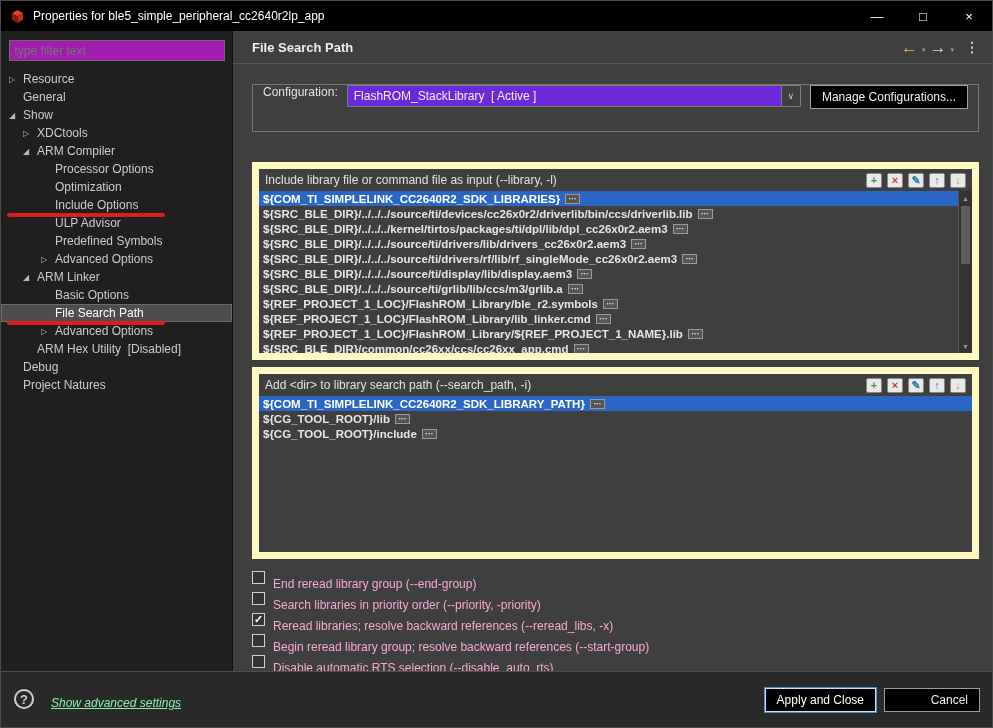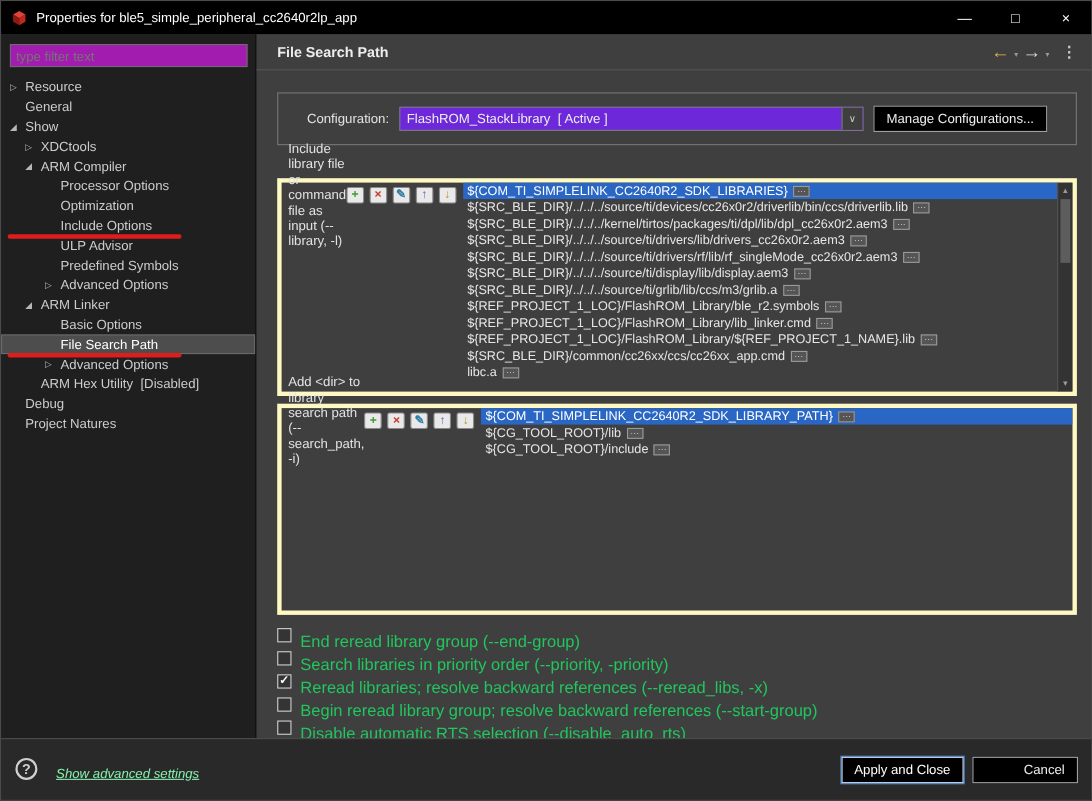--- a/index.html
+++ b/index.html
@@ -34,52 +34,52 @@
   .page-title { color:#eee; font-size:13px; font-weight:bold; }
   .nav-icons { margin-left:auto; display:flex; align-items:center; gap:4px; }
   .nav-arrow { font-size:17px; font-weight:bold; line-height:1; }
   .nav-arrow.back { color:#e2b64f; }
   .nav-arrow.fwd { color:#d8d8d8; }
   .nav-dd { font-size:7px; color:#999; margin-top:5px; }
   .menu-dots { color:#c8c8c8; font-size:14px; margin-left:7px; font-weight:bold; }
   .sep { border-top:1px solid #565656; margin:0 -13px 0 -19px; }
 
   
-  .config-box { margin-top:20px; flex:0 0 48px; border:1px solid #777; display:flex; align-items:center; padding:0 26px; gap:9px; }
+  .config-box { margin-top:20px; flex:0 0 48px; border:1px solid #777; display:flex; padding:0 10px; gap:9px; }
   .config-label { color:#e2e2e2; font-size:12px; }
   .dropdown { flex:1; height:22px; border:1px solid #7c7c7c; background:#6d28d9; display:flex; align-items:center; color:#eee; font-size:12px; }
   .dd-value { padding:0 6px; flex:1; white-space:pre; overflow:hidden; }
   .dd-btn { width:19px; height:100%; border-left:1px solid #7c7c7c; background:#3f3f3f; display:flex; align-items:center; justify-content:center; color:#ccc; font-size:9px; }
   .btn { height:24px; background:#000000; border:1px solid #a0a0a0; color:#eee; font-size:12px; padding:0 11px; font-family:inherit; }
 
   
-  .group { border:4px solid #fef9c3; display:flex; flex-direction:row; }
+  .group { border:7px solid #fef9c3; display:flex; flex-direction:column; }
   #lib-group { margin-top:30px; flex:0 0 198px; height:198px; }
   #path-group { margin-top:7px; flex:0 0 192px; height:192px; }
   .group-head { height:22px; flex:0 0 22px; display:flex; align-items:center; padding:0 6px; }
   .group-title { color:#e2e2e2; font-size:12px; }
   .tools { margin-left:auto; display:flex; gap:5px; }
   .tool-icon { width:16px; height:15px; background:#e9e9e9; border:1px solid #8a8a8a; border-radius:2px; display:flex; align-items:center; justify-content:center; font-size:11px; font-weight:bold; line-height:1; }
   .list { flex:1; position:relative; overflow:hidden; }
   .list.with-scroll .rows { margin-right:14px; }
-  .list-row { height:15px; display:flex; align-items:center; gap:5px; padding:0 4px; white-space:pre; }
+  .list-row { height:15px; display:flex; align-items:center; gap:5px; padding:0 4px; white-space:pre;font-weight:bold; }
   .row-text { color:#e6e6e6; font-size:11.5px; }
   .list-row.selected { background:#2a67c5; }
   .list-row.selected .row-text { color:#fff; }
   .var-badge { flex:0 0 auto; width:15px; height:10px; background:#555; border:1px solid #9a9a9a; color:#eee; font-size:8px; display:inline-flex; align-items:center; justify-content:center; line-height:1; }
   .scrollbar { position:absolute; top:0; right:0; bottom:0; width:14px; background:#333; border-left:1px solid #555; }
   .sb-arrow { height:14px; display:flex; align-items:center; justify-content:center; color:#9a9a9a; font-size:7px; }
   .sb-arrow.down { position:absolute; bottom:0; left:0; right:0; }
   .sb-thumb { position:absolute; top:15px; left:2px; right:2px; height:58px; background:#5d5d5d; }
 
   
   .checks { margin-top:8px; }
   .check-row { height:21px; display:flex; align-items:center; }
   .checkbox { width:13px; height:13px; border:1px solid #d2d2d2; background:#343434; margin-right:8px; display:inline-flex; align-items:center; justify-content:center; color:#fff; font-size:11px; font-weight:bold; line-height:1; }
-  .check-label { color:#22c55e; font-size:15px;margin-top:12px; }
+  .check-label { color:#f9a8d4; font-size:12px;margin-top:12px; }
 
   
   .footer { flex:0 0 56px; background:#292929; border-top:1px solid #4e4e4e; position:relative; }
   .help-circle { position:absolute; left:13px; top:17px; width:20px; height:20px; border:2px solid #cfcfcf; border-radius:50%; color:#cfcfcf; font-size:13px; font-weight:bold; display:flex; align-items:center; justify-content:center; }
   .adv-link { position:absolute; left:50px; top:24px; color:#86efac; font-size:12px; text-decoration:underline;font-style:italic; }
   .footer-btns { position:absolute; right:12px; top:16px; display:flex; gap:8px; }
   .footer-btns .btn { min-width:96px;text-align:right; }
   .btn.primary { border:1px solid #cde2fa; box-shadow:0 0 0 1px #4f8fd6; color:#fff; }
 </style>
 </head>

